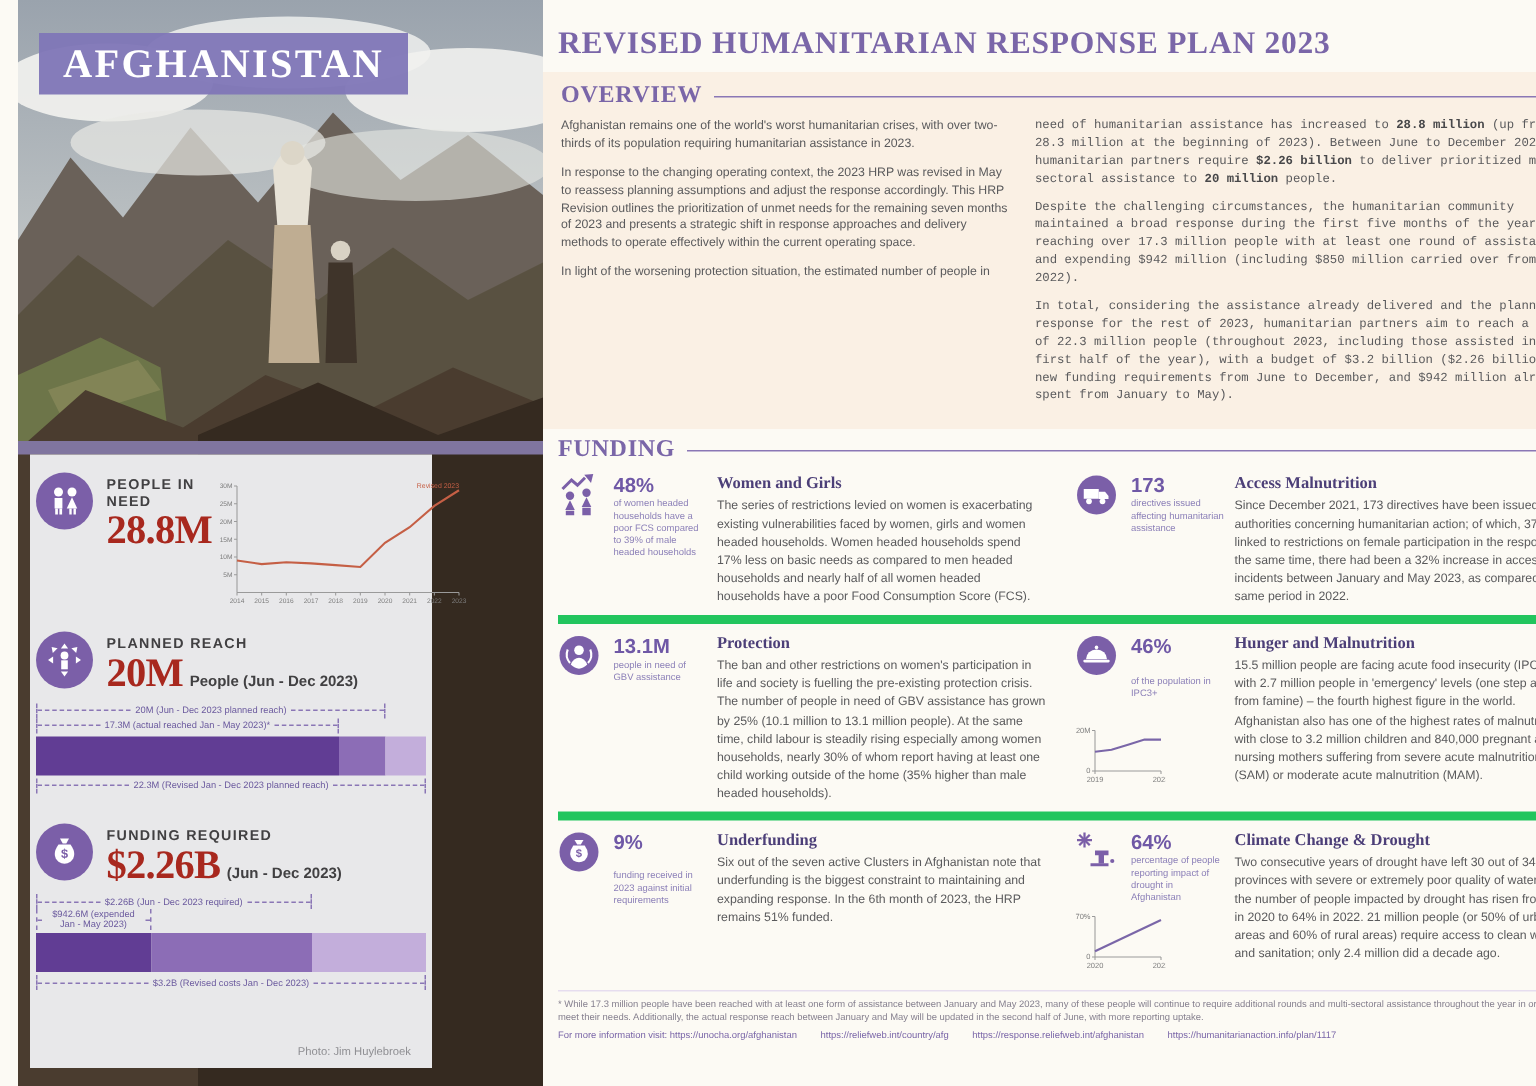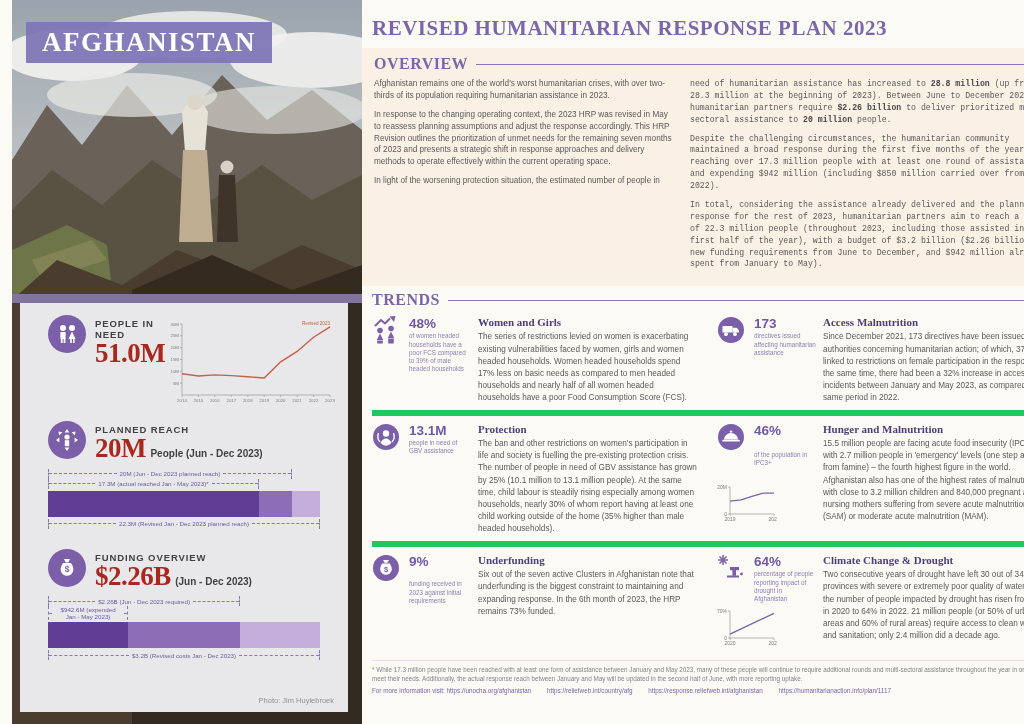--- a/index.html
+++ b/index.html
@@ -5,22 +5,22 @@
   html,body{margin:0;padding:0;background:#fcfaf4;}
   .page{position:relative;width:1024px;height:724px;overflow:hidden;
         font-family:"Liberation Sans",sans-serif;background:#fcfaf4;margin-left:12px;}
 
   
   .left-col{position:absolute;left:0;top:0;width:350px;height:724px;overflow:hidden;}
   .banner{position:absolute;top:22px;left:14px;background:rgba(128,118,183,.95);color:#fff;
           font-family:"Liberation Serif",serif;font-weight:bold;font-size:27px;
           letter-spacing:1.5px;padding:5px 16px;}
   .purple-strip{position:absolute;left:0;top:294px;width:350px;height:9px;background:#80759f;}
-  .stats-card{position:absolute;left:8px;top:303px;width:328px;height:409px;background:#e8e8ea;
-              box-sizing:border-box;padding:12px 28px 10px;}
+  .stats-card{position:absolute;left:8px;top:303px;width:268px;height:409px;background:#e8e8ea;
+              box-sizing:border-box;padding:12px 4px 10px;}
   .stat-head{display:flex;gap:9px;align-items:flex-start;}
   .s-icon{width:38px;height:38px;border-radius:50%;background:#7b5fa8;flex:none;
           display:flex;align-items:center;justify-content:center;}
   .s-label{font-weight:bold;font-size:9.5px;color:#414042;letter-spacing:.9px;margin-top:3px;}
   .s-value{font-family:"Liberation Serif",serif;font-weight:bold;font-size:27px;
            color:#a8281e;line-height:1.02;letter-spacing:-.5px;}
   .s-suffix{font-size:10px;font-weight:bold;color:#414042;}
   .stat1{display:flex;justify-content:space-between;align-items:flex-start;}
   .pin-chart{width:180px;height:90px;}
   .stat2{margin-top:16px;}
@@ -119,21 +119,21 @@
               <rect x="5.8" y="17" width="1.8" height="4" fill="#fff"></rect>
                 <rect x="8.6" y="17" width="1.8" height="4" fill="#fff"></rect>
               <circle cx="17" cy="6" r="3" fill="#fff"></circle>
                 <path d="M13.5,17 L17,9.5 L20.5,17 Z" fill="#fff"></path>
               <rect x="15.2" y="17" width="1.6" height="4" fill="#fff"></rect>
                 <rect x="18" y="17" width="1.6" height="4" fill="#fff"></rect>
             </svg>
           </div>
           <div>
             <div class="s-label">PEOPLE IN NEED</div>
-            <div class="s-value">51.0M</div>
+            <div class="s-value">28.8M</div>
           </div>
         </div>
         <div class="pin-chart"><svg width="171" height="90">
               <line x1="17" y1="9" x2="17" y2="80" stroke="#9a9a9a" stroke-width="0.7"></line>
               <line x1="17" y1="80" x2="165" y2="80" stroke="#9a9a9a" stroke-width="0.7"></line>
               <line x1="15" y1="68.16666666666667" x2="17" y2="68.16666666666667" stroke="#9a9a9a" stroke-width="0.7"></line>
               <text x="14" y="69.76666666666667" text-anchor="end" font-size="4.4" fill="#7d7d7d">5M</text>
               <line x1="15" y1="56.333333333333336" x2="17" y2="56.333333333333336" stroke="#9a9a9a" stroke-width="0.7"></line>
               <text x="14" y="57.93333333333334" text-anchor="end" font-size="4.4" fill="#7d7d7d">10M</text>
               <line x1="15" y1="44.5" x2="17" y2="44.5" stroke="#9a9a9a" stroke-width="0.7"></line>
@@ -212,21 +212,21 @@
       <div class="stat3">
         <div class="stat-head">
           <div class="s-icon">
             <svg width="24" height="24" viewBox="0 0 24 24">
               <path d="M9,3 h6 l-1.8,3.4 h-2.4 Z" fill="#fff"></path>
               <path d="M8,7 q-5,7 0,11.5 q4,2.6 8,0 q5,-4.5 0,-11.5 Z" fill="#fff"></path>
               <text x="12" y="16.2" text-anchor="middle" font-size="8.5" font-weight="bold" fill="#7b5fa8">$</text>
             </svg>
           </div>
           <div>
-            <div class="s-label">FUNDING OVERVIEW</div>
+            <div class="s-label">FUNDING REQUIRED</div>
             <div>
               <span class="s-value">$2.26B</span>
               <span class="s-suffix">(Jun - Dec 2023)</span>
             </div>
           </div>
         </div>
         <div class="bar-wrap">
           <div class="bracket" style="width: 70.625%; box-sizing: border-box;">
               <span>$2.26B (Jun - Dec 2023 required)</span>
             </div>
@@ -265,21 +265,21 @@
         <div class="ov-col c2">
           <p><span>need of humanitarian assistance has increased to </span><strong>28.8 million</strong><span> (up from 28.3 million at the beginning of 2023). Between June to December 2023, humanitarian partners require </span><strong>$2.26 billion</strong><span> to deliver prioritized multi-sectoral assistance to </span><strong>20 million</strong><span> people.</span></p>
           <p><span>Despite the challenging circumstances, the humanitarian community maintained a broad response during the first five months of the year, reaching over 17.3 million people with at least one round of assistance and expending $942 million (including $850 million carried over from 2022).</span></p>
           <p><span>In total, considering the assistance already delivered and the planned response for the rest of 2023, humanitarian partners aim to reach a total of 22.3 million people (throughout 2023, including those assisted in the first half of the year), with a budget of $3.2 billion ($2.26 billion in new funding requirements from June to December, and $942 million already spent from January to May).</span></p>
         </div>
       </div>
     </section>
 
     <section class="trends">
       <div class="sec-head">
-        <span>TRENDS</span>
+        <span>FUNDING</span>
           <span class="line"></span>
       </div>
 
       <div class="trow">
         <div class="trend">
           <div class="t-icon">
             <svg width="28" height="28" viewBox="0 0 28 28">
               <path d="M3,10 L9,4 L13,7.5 L18,2.5" stroke="#7b5fa8" stroke-width="2" fill="none"></path>
               <path d="M17.5,0.5 l6,-0.5 -1.5,6 Z" fill="#7b5fa8"></path>
               <circle cx="8" cy="14.5" r="2.8" fill="#7b5fa8"></circle>
@@ -372,21 +372,21 @@
               <circle cx="14" cy="14" r="13" fill="#7b5fa8"></circle>
               <path d="M11,6 h6 l-1.8,3 h-2.4 Z" fill="#fff"></path>
               <path d="M10.2,9.6 q-4.2,6 0,10 q3.8,2.4 7.6,0 q4.2,-4 0,-10 Z" fill="#fff"></path>
               <text x="14" y="17.6" text-anchor="middle" font-size="7.5" font-weight="bold" fill="#7b5fa8">$</text>
             </svg>
           </div>
           <div class="t-val">9%</div>
           <div class="t-cap">funding received in 2023 against initial requirements</div>
           <div class="t-body">
             <h3 class="t-title">Underfunding</h3>
-            <div class="t-text">Six out of the seven active Clusters in Afghanistan note that underfunding is the biggest constraint to maintaining and expanding response. In the 6th month of 2023, the HRP remains 73% funded.</div>
+            <div class="t-text">Six out of the seven active Clusters in Afghanistan note that underfunding is the biggest constraint to maintaining and expanding response. In the 6th month of 2023, the HRP remains 51% funded.</div>
           </div>
         </div>
         <div class="trend right">
           <div class="t-icon">
             <svg width="28" height="28" viewBox="0 0 28 28">
               <g stroke="#7b5fa8" stroke-width="1.5">
                 <line x1="6" y1="1" x2="6" y2="11"></line>
                   <line x1="1" y1="6" x2="11" y2="6"></line>
                 <line x1="2.5" y1="2.5" x2="9.5" y2="9.5"></line>
                   <line x1="9.5" y1="2.5" x2="2.5" y2="9.5"></line>

